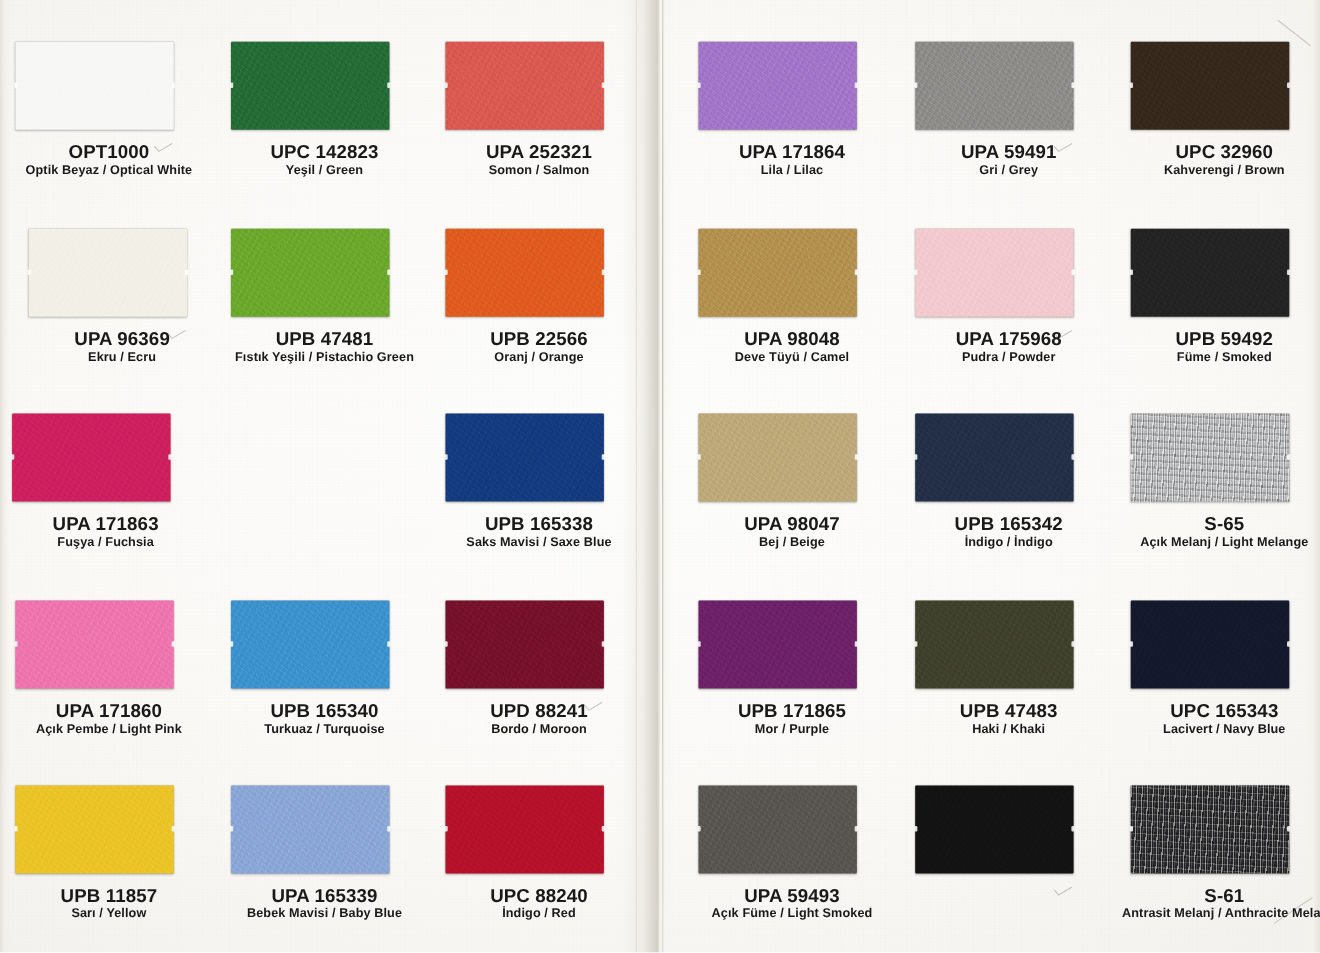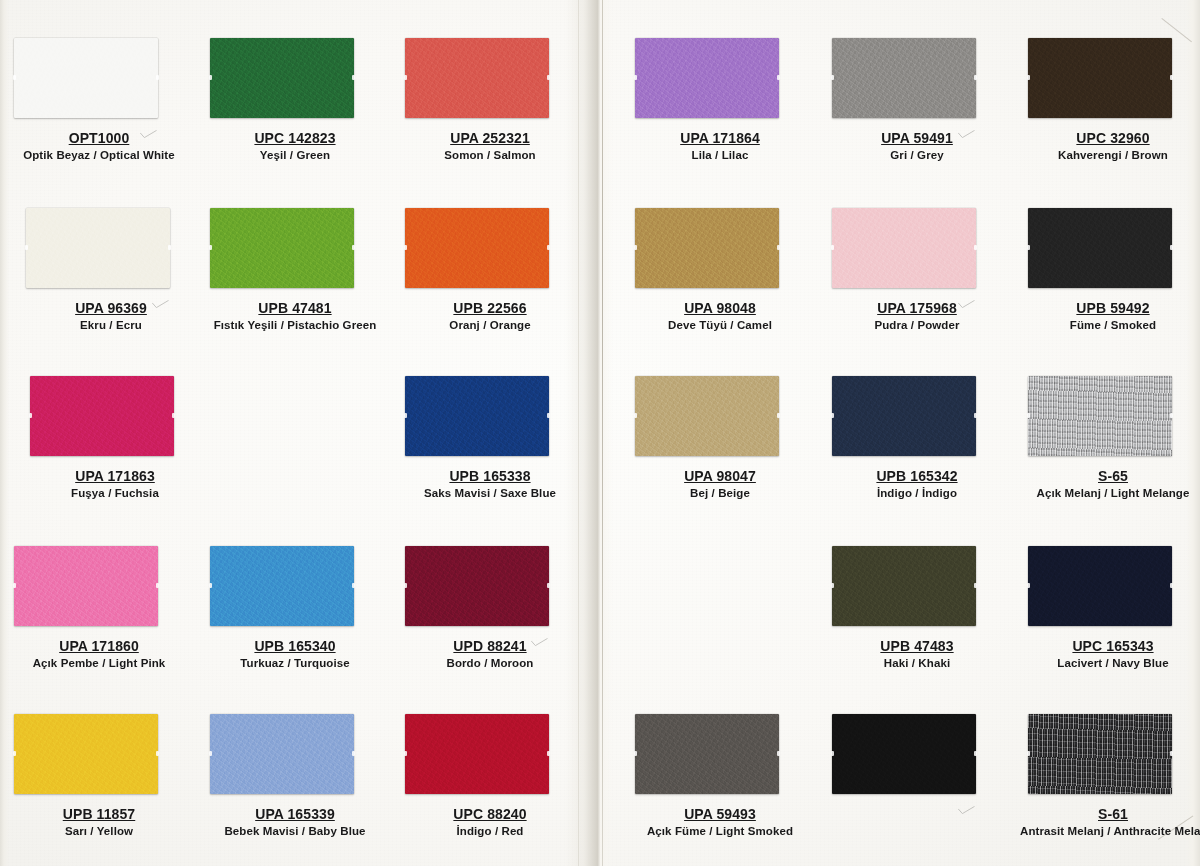--- a/index.html
+++ b/index.html
@@ -164,26 +164,25 @@
 
   .labels {
     position: absolute;
     left: 0;
     top: 104px;
     width: 186px;
     text-align: center;
     color: #19191a;
   }
   .code {
-    font-size: 14px;
+    font-size: 17px;
     font-weight: bold;
     letter-spacing: .1px;
     line-height: 17px;
     white-space: nowrap;
-    text-decoration: underline;
   }
   .name {
     font-size: 11.5px;
     font-weight: bold;
     letter-spacing: .1px;
     line-height: 17px;
     white-space: nowrap;
   }
   
   .clipped .labels { overflow: hidden; }
@@ -288,21 +287,21 @@
             <span class="chip-tack left"></span>
             <span class="chip-tack right"></span>
           </div>
           <div class="labels">
             <div class="code">UPB 22566</div>
             <div class="name">Oranj / Orange</div>
           </div>
         </div>
       </div>
       <div class="swatch-row" style="top: 364px;">
-        <div class="swatch-cell" style="left: 22px;">
+        <div class="swatch-cell" style="left: 3px;">
           <div class="chip-wrap">
             <div class="chip" title="UPA 171863 — Fuşya / Fuchsia" style="background: rgb(205, 31, 94);"></div>
             <span class="chip-tack left"></span>
             <span class="chip-tack right"></span>
           </div>
           <div class="labels">
             <div class="code">UPA 171863</div>
             <div class="name">Fuşya / Fuchsia</div>
           </div>
         </div>
@@ -504,20 +503,31 @@
             <span class="chip-tack left"></span>
             <span class="chip-tack right"></span>
           </div>
           <div class="labels">
             <div class="code">S-65</div>
             <div class="name">Açık Melanj / Light Melange</div>
           </div>
         </div>
       </div>
       <div class="swatch-row" style="top: 534px;">
+        <div class="swatch-cell" style="left: 27px;">
+          <div class="chip-wrap">
+            <div class="chip" title="UPB 171865 — Mor / Purple" style="background: rgb(108, 33, 103);"></div>
+            <span class="chip-tack left"></span>
+            <span class="chip-tack right"></span>
+          </div>
+          <div class="labels">
+            <div class="code">UPB 171865</div>
+            <div class="name">Mor / Purple</div>
+          </div>
+        </div>
         <div class="swatch-cell" style="left: 224px;">
           <div class="chip-wrap">
             <div class="chip" title="UPB 47483 — Haki / Khaki" style="background: rgb(63, 64, 43);"></div>
             <span class="chip-tack left"></span>
             <span class="chip-tack right"></span>
           </div>
           <div class="labels">
             <div class="code">UPB 47483</div>
             <div class="name">Haki / Khaki</div>
           </div>

